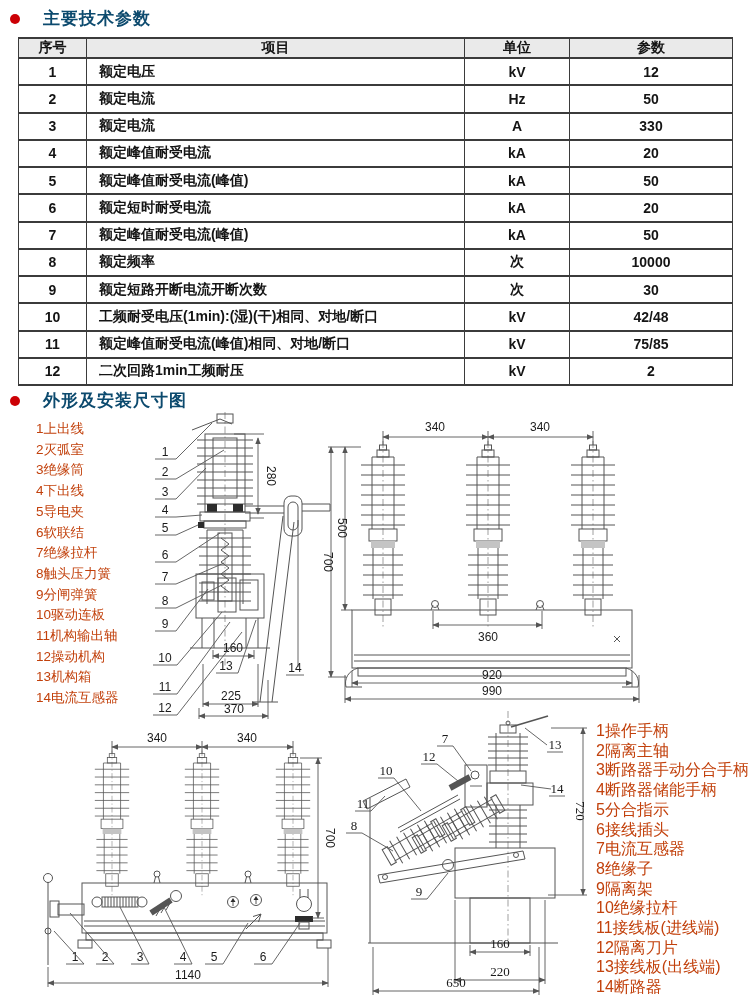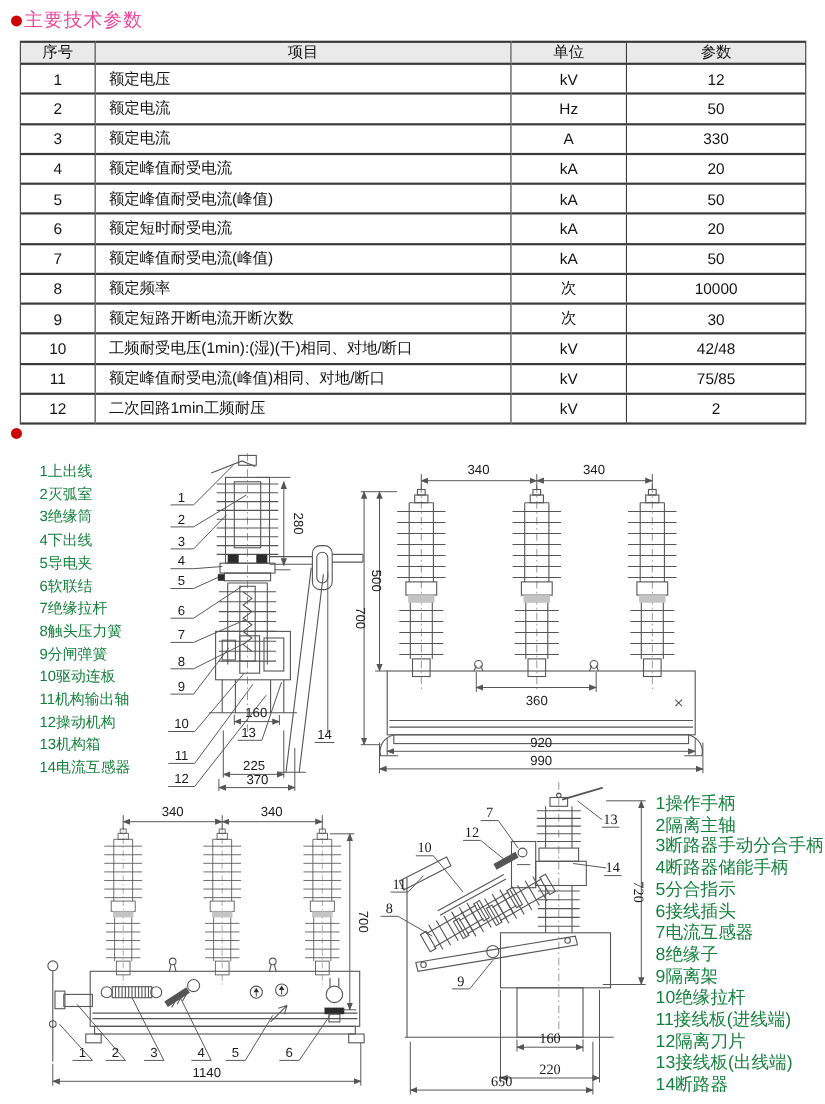--- a/index.html
+++ b/index.html
@@ -1,34 +1,34 @@
 <!DOCTYPE html>
 <html><head>
 <meta charset="utf-8">
 <style>
   *{margin:0;padding:0;box-sizing:border-box}
   html,body{background:#ffffff}
   body{font-family:"Liberation Sans","DejaVu Sans",sans-serif;color:#1a1a1a}
   .page{position:relative;width:750px;height:1004px;background:#fff;overflow:hidden}
 
-  .sec-title{position:absolute;left:10px;display:flex;align-items:center;gap:2px;
-    font-weight:normal;font-size:17px;color:#ec4899;letter-spacing:1px}
+  .sec-title{position:absolute;left:10px;display:flex;align-items:center;gap:23px;
+    font-weight:bold;font-size:17px;color:#0c4a6e;letter-spacing:1px}
   .bullet{width:10px;height:10px;border-radius:50%;background:#cc0005;flex:0 0 auto}
   #title1{top:7px}
   #title2{top:389px}
 
   table.params{position:absolute;left:18px;top:37px;width:714px;height:349px;
     border-collapse:collapse;table-layout:fixed;font-size:14px;color:#141414}
   .params th,.params td{border-left:1px solid #3b3b3b;border-right:1px solid #3b3b3b;
     border-top:2px solid #3b3b3b;border-bottom:2px solid #3b3b3b;
-    text-align:center;font-weight:normal;padding:0;white-space:nowrap;overflow:hidden}
+    text-align:center;font-weight:bold;padding:0;white-space:nowrap;overflow:hidden}
   .params th{background:#eaeaea}
   .params td.c-item{text-align:left;padding-left:12px}
 
-  ul.parts{position:absolute;list-style:none;color:#15803d}
+  ul.parts{position:absolute;list-style:none;color:#c2410c}
   #parts-top{left:36px;top:419px;font-size:13.5px;line-height:20.7px}
   #parts-bottom{left:596px;top:721px;font-size:16px;line-height:19.7px}
 
   svg.draw{position:absolute;overflow:visible}
   #svgA{left:146px;top:412px;width:200px;height:318px}
   #svgB{left:318px;top:415px;width:425px;height:315px}
   #svgC{left:20px;top:733px;width:330px;height:271px}
   #svgD{left:343px;top:703px;width:262px;height:301px}
 
   svg .ln{stroke:#555;stroke-width:1;fill:none}
@@ -148,20 +148,21 @@
           <td class="c-idx">12</td>
           <td class="c-item">二次回路1min工频耐压</td>
           <td class="c-unit">kV</td>
           <td class="c-val">2</td>
         </tr>
       </tbody>
   </table>
 
   <div class="sec-title" id="title2">
     <span class="bullet"></span>
+    <span>外形及安装尺寸图</span>
   </div>
 
   <ul class="parts" id="parts-top">
 
   <li>1上出线</li>
       <li>2灭弧室</li>
       <li>3绝缘筒</li>
       <li>4下出线</li>
       <li>5导电夹</li>
       <li>6软联结</li>

